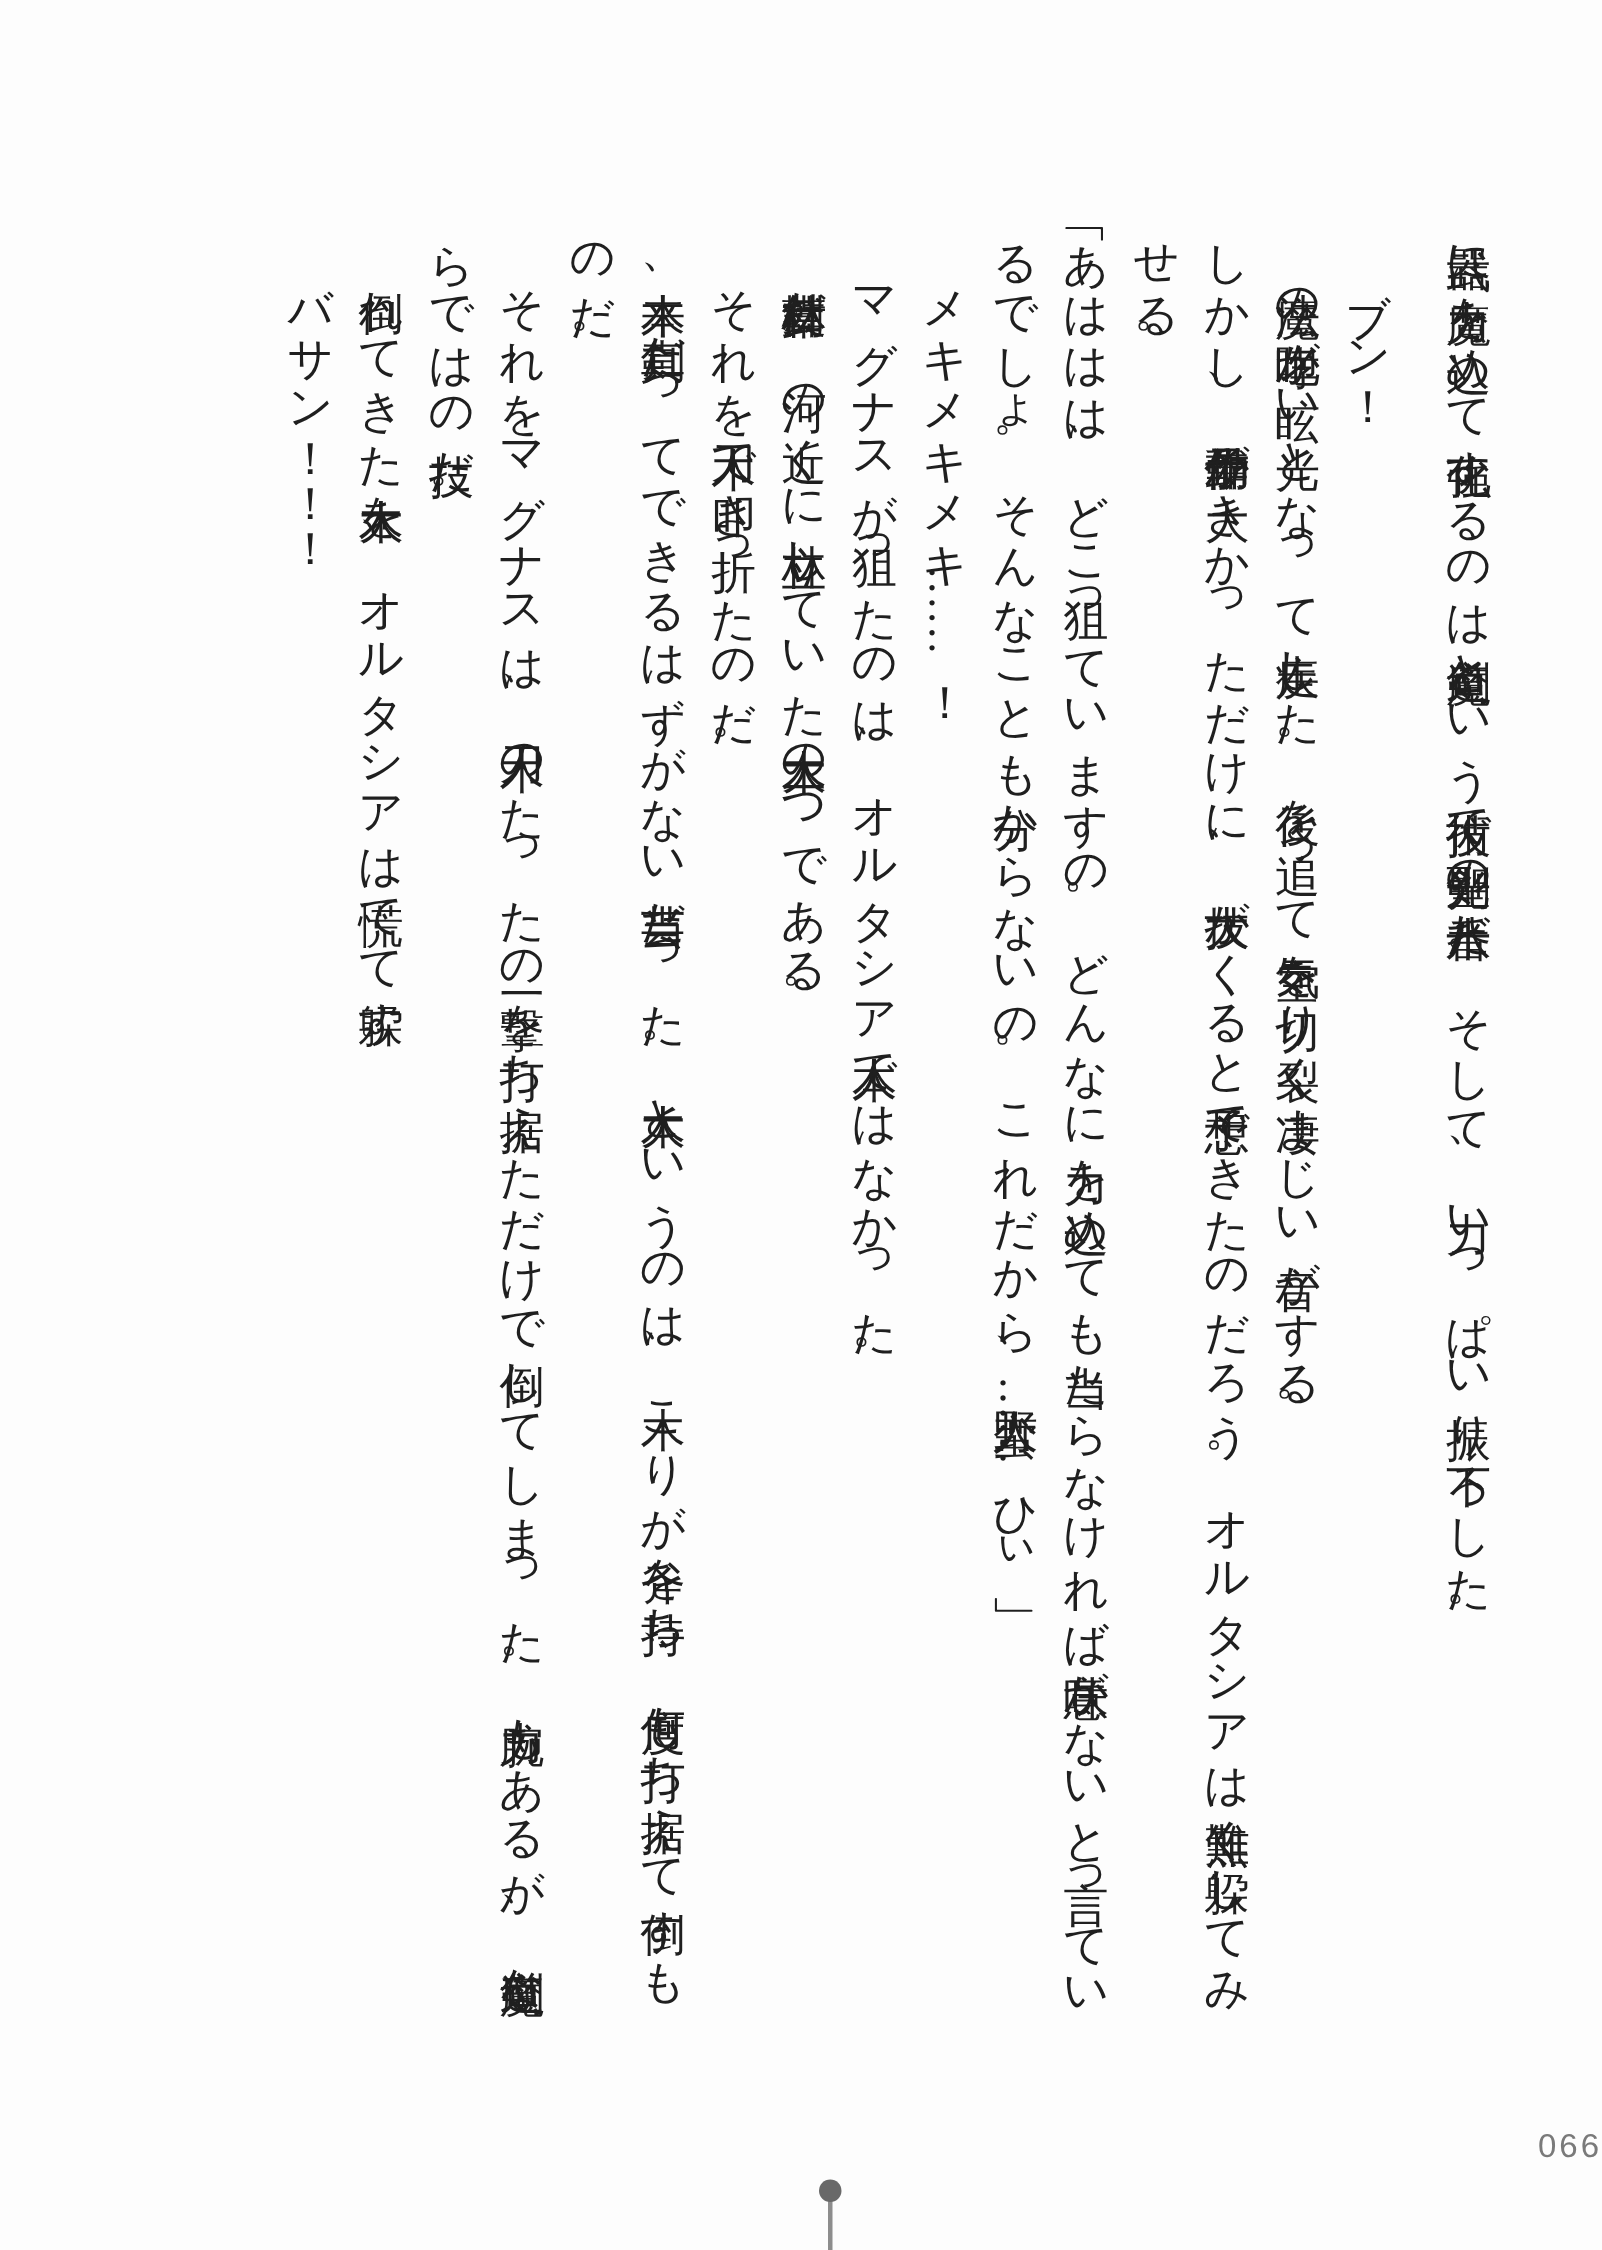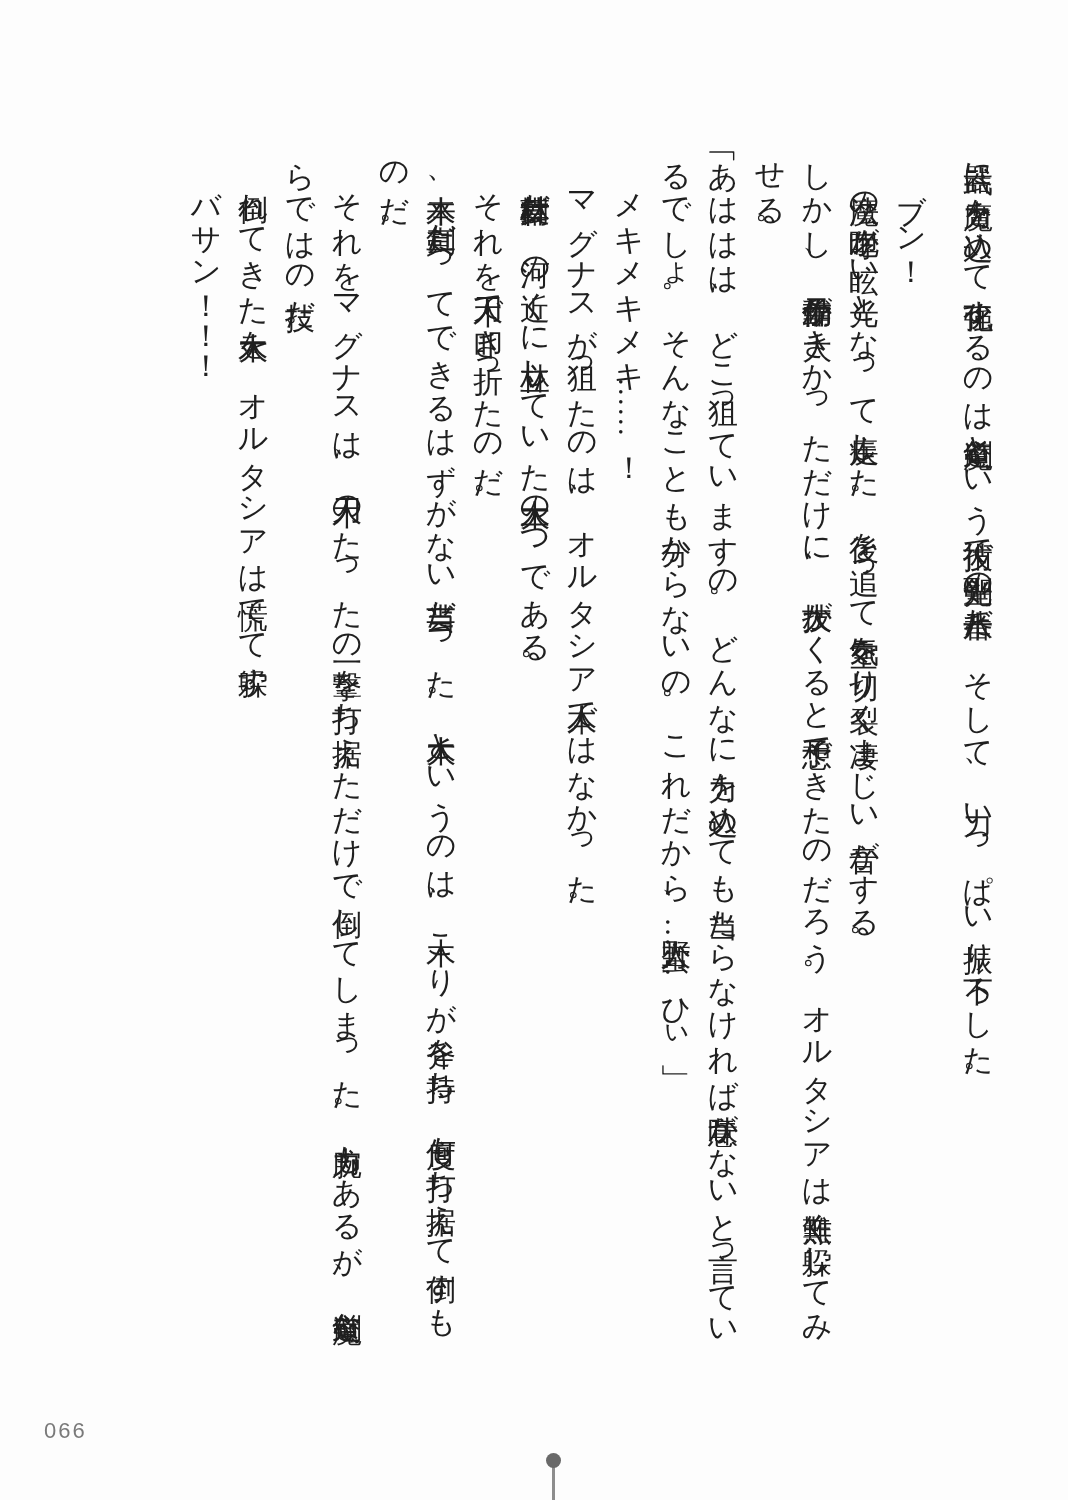--- a/index.html
+++ b/index.html
@@ -42,21 +42,21 @@
   }
   
   .text-area p.gap {
     margin-right: 20px;
   }
   .page-number {
     position: absolute;
     top: 1418px;
     left: 44px;
     width: 1024px;
-    text-align: left;
+    text-align: right;
     font-family: "Liberation Sans", "DejaVu Sans", sans-serif;
     font-size: 22px;
     letter-spacing: 2px;
     color: #7a7a7a;
   }
   .pin-dot {
     position: absolute;
     top: 1453px;
     left: 546px;
     width: 15px;

